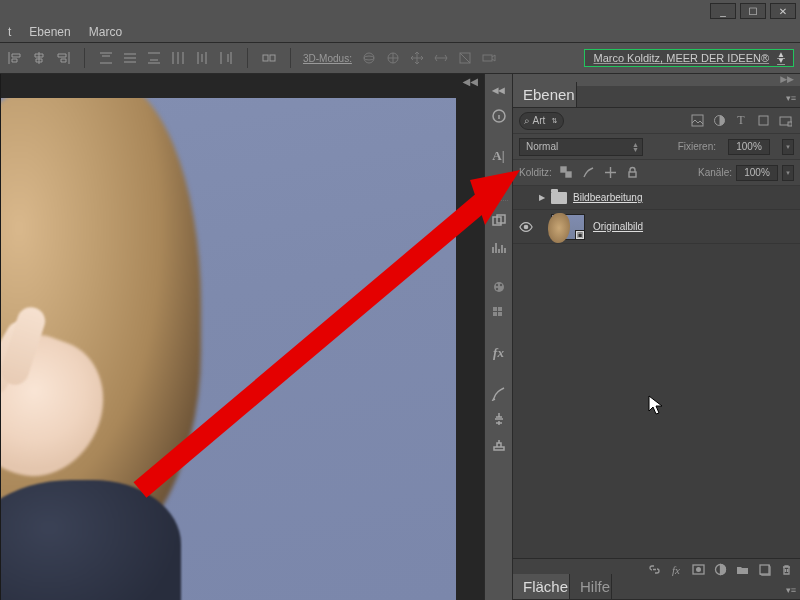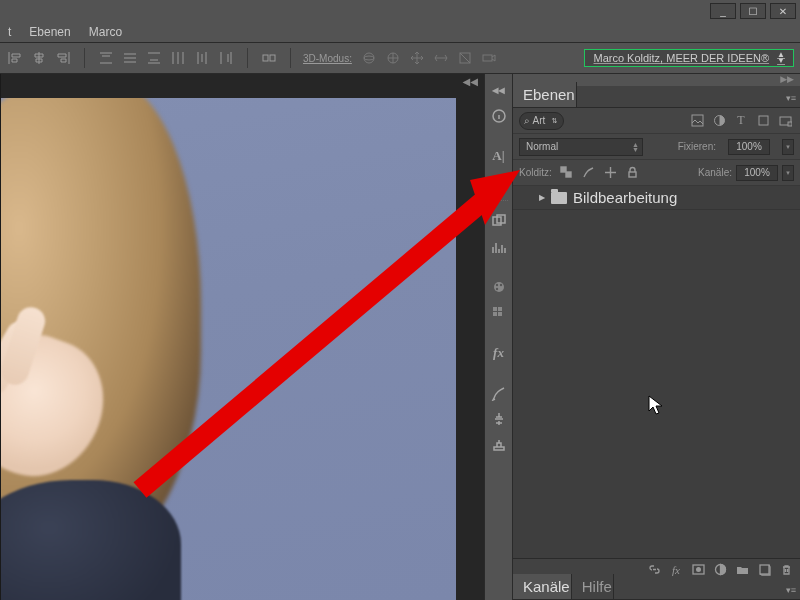--- a/index.html
+++ b/index.html
@@ -84,21 +84,21 @@
   .layer.group { height: 24px; }
   .eye { width: 26px; display: flex; align-items: center; justify-content: center; color: #bbb; cursor: pointer; }
   .eye svg { width: 14px; height: 14px; stroke: #bbb; fill: none; stroke-width: 1.3; }
   .expand { width: 12px; color: #bbb; font-size: 8px; cursor: pointer; }
   .folder-icon { width: 16px; height: 12px; background: #bfbfbf; border-radius: 1px; position: relative; margin-right: 6px; }
   .folder-icon::before { content: ''; position: absolute; top: -3px; left: 0; width: 7px; height: 3px; background: #bfbfbf; border-radius: 1px 1px 0 0; }
   .thumb { width: 34px; height: 26px; background: #888; border: 1px solid #222; position: relative; margin-right: 8px; }
   .thumb .tsky { position: absolute; inset: 0; background: linear-gradient(#808cb0,#76829f); }
   .thumb .thair { position: absolute; left: -4px; top: -2px; width: 22px; height: 30px; background: radial-gradient(#c9a776,#8a6b45); border-radius: 50% 40% 55% 45%; }
   .thumb .tbadge { position: absolute; right: -1px; bottom: -1px; width: 10px; height: 10px; background: #ddd; border: 1px solid #222; display: flex; align-items: center; justify-content: center; font-size: 7px; color: #333; }
-  .layer-name { font-size: 15px; color: #ddd; }
+  .layer-name { font-size: 10px; color: #ddd; text-decoration: underline; }
 
   
   .panel-bottom { height: 22px; background: #424242; border-top: 1px solid #2a2a2a; display: flex; align-items: center; justify-content: flex-end; gap: 2px; padding: 0 4px; }
   .pbicon { width: 20px; height: 18px; display: flex; align-items: center; justify-content: center; color: #999; cursor: pointer; font-size: 11px; }
   .pbicon svg { width: 13px; height: 13px; stroke: #999; fill: none; stroke-width: 1.3; }
 
   
   .panel2 { height: 20px; }
   .panel2 .tabrow { height: 20px; }
 
@@ -394,20 +394,35 @@
           <div class="mini-arrow">▾</div>
         </div>
 
         <div class="layerlist">
           <div class="layer group">
             <div class="eye"></div>
             <div class="expand">▶</div>
             <div class="folder-icon"></div>
             <div class="layer-name">Bildbearbeitung</div>
           </div>
+          <div class="layer">
+            <div class="eye">
+                <svg viewBox="0 0 16 16">
+                  <path d="M1 8c2-4 5-5 7-5s5 1 7 5c-2 4-5 5-7 5s-5-1-7-5z"></path>
+                  <circle cx="8" cy="8" r="2" fill="#bbb"></circle>
+                </svg>
+              </div>
+            <div style="width:12px"></div>
+            <div class="thumb">
+              <div class="tsky"></div>
+                <div class="thair"></div>
+              <div class="tbadge">▣</div>
+            </div>
+            <div class="layer-name">Originalbild</div>
+          </div>
         </div>
 
         <div class="panel-bottom">
           <div class="pbicon">
               <svg viewBox="0 0 13 13">
                 <path d="M4 7a2 2 0 010-4h2M9 6a2 2 0 010 4H7M5 6.5h3"></path>
               </svg>
             </div>
           <div class="pbicon" style="font-style:italic;font-family:serif">fx</div>
           <div class="pbicon">
@@ -437,21 +452,21 @@
               <svg viewBox="0 0 13 13">
                 <path d="M3 4h7M4 4v7h5V4M5 4V3h3v1M5.5 6v3M7.5 6v3"></path>
               </svg>
             </div>
         </div>
       </div>
     </div>
 
     <div class="panel panel2" style="flex:0 0 20px">
       <div class="tabrow">
-        <div class="tab">Kanäle</div>
+        <div class="tab">Fläche</div>
         <div class="tab inactive">Hilfe</div>
         <div class="flex"></div>
         <div class="menu-trigger">▾≡</div>
       </div>
     </div>
   </div>
 </div>
 
 <svg class="arrow-svg" width="420" height="340">
   <defs></defs>

